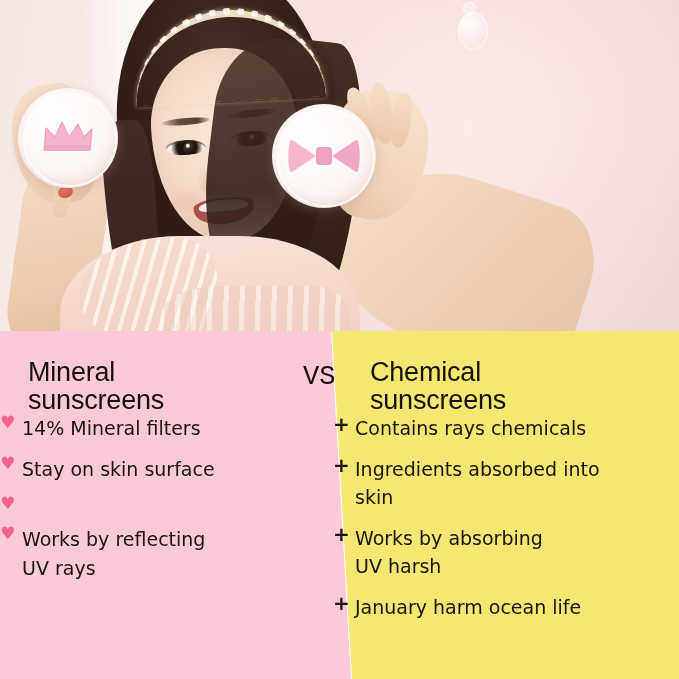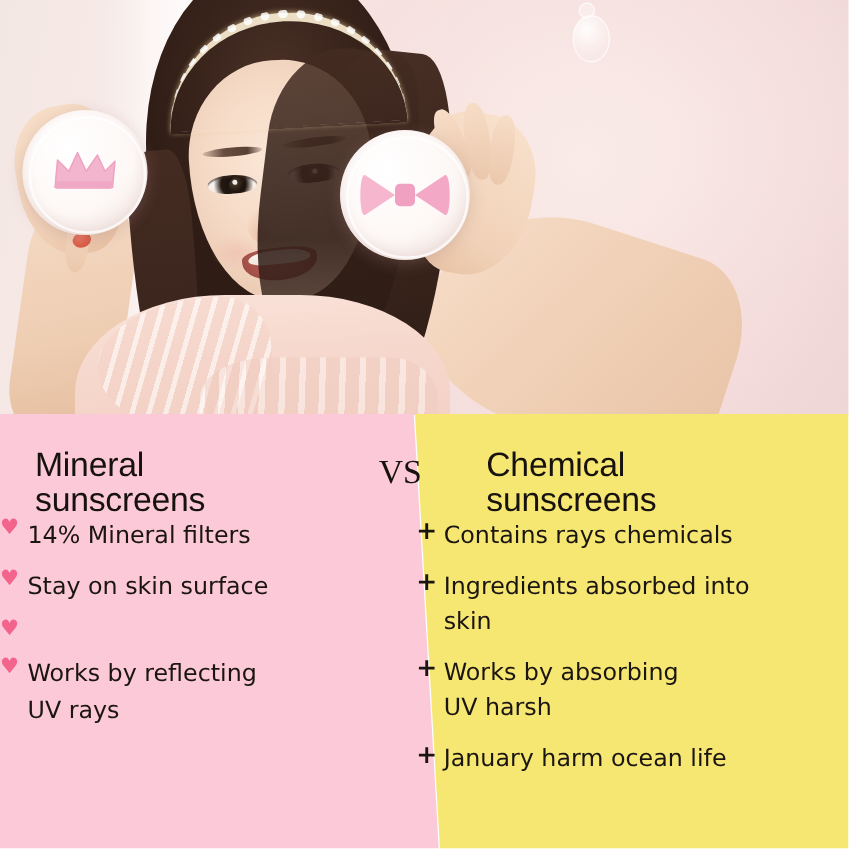--- a/index.html
+++ b/index.html
@@ -333,27 +333,27 @@
   .heading {
     font-family: "Liberation Sans", sans-serif;
     font-size: 27px;
     font-weight: 400;
     line-height: 1.04;
     color: #17120f;
     letter-spacing: -0.2px;
     white-space: pre-line;
   }
   .heading-left  { margin: 27px 0 0 28px; }
-  .heading-right { margin: 27px 0 0 56px; }
+  .heading-right { margin: 27px 0 0 37px; }
 
   .vs {
     position: absolute;
     left: 303px; top: 362px;
     z-index: 5;
-    font-family: Liberation Serif, serif;
+    font-family: Liberation Mono, monospace;
     font-size: 27px;
     color: #17120f;
     letter-spacing: 0px;
   }
 
   ul.points {
     list-style: none;
     margin: 0;
     padding: 0;
     font-family: "DejaVu Sans", sans-serif;

